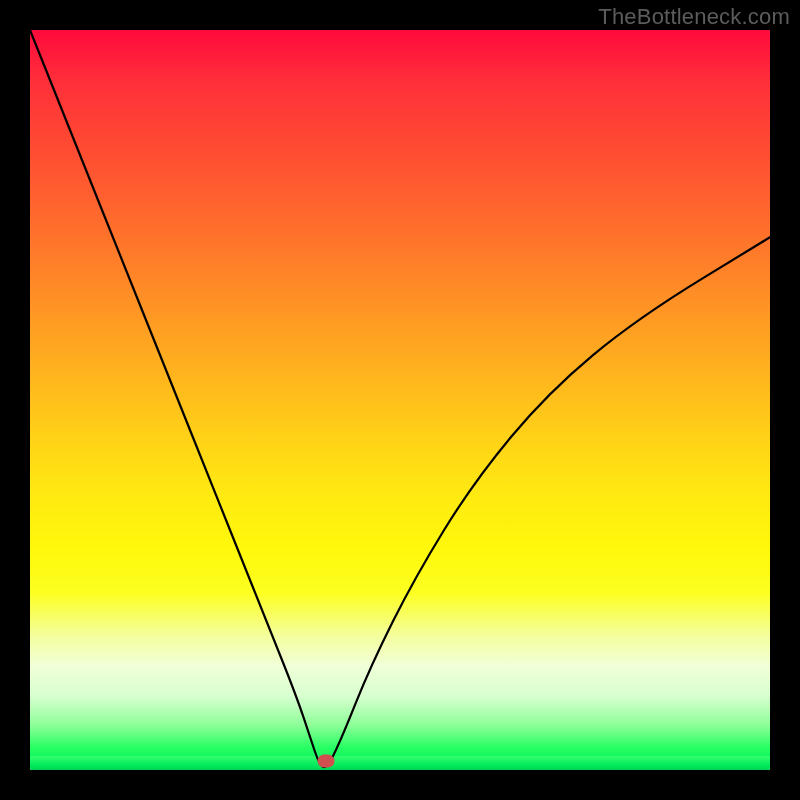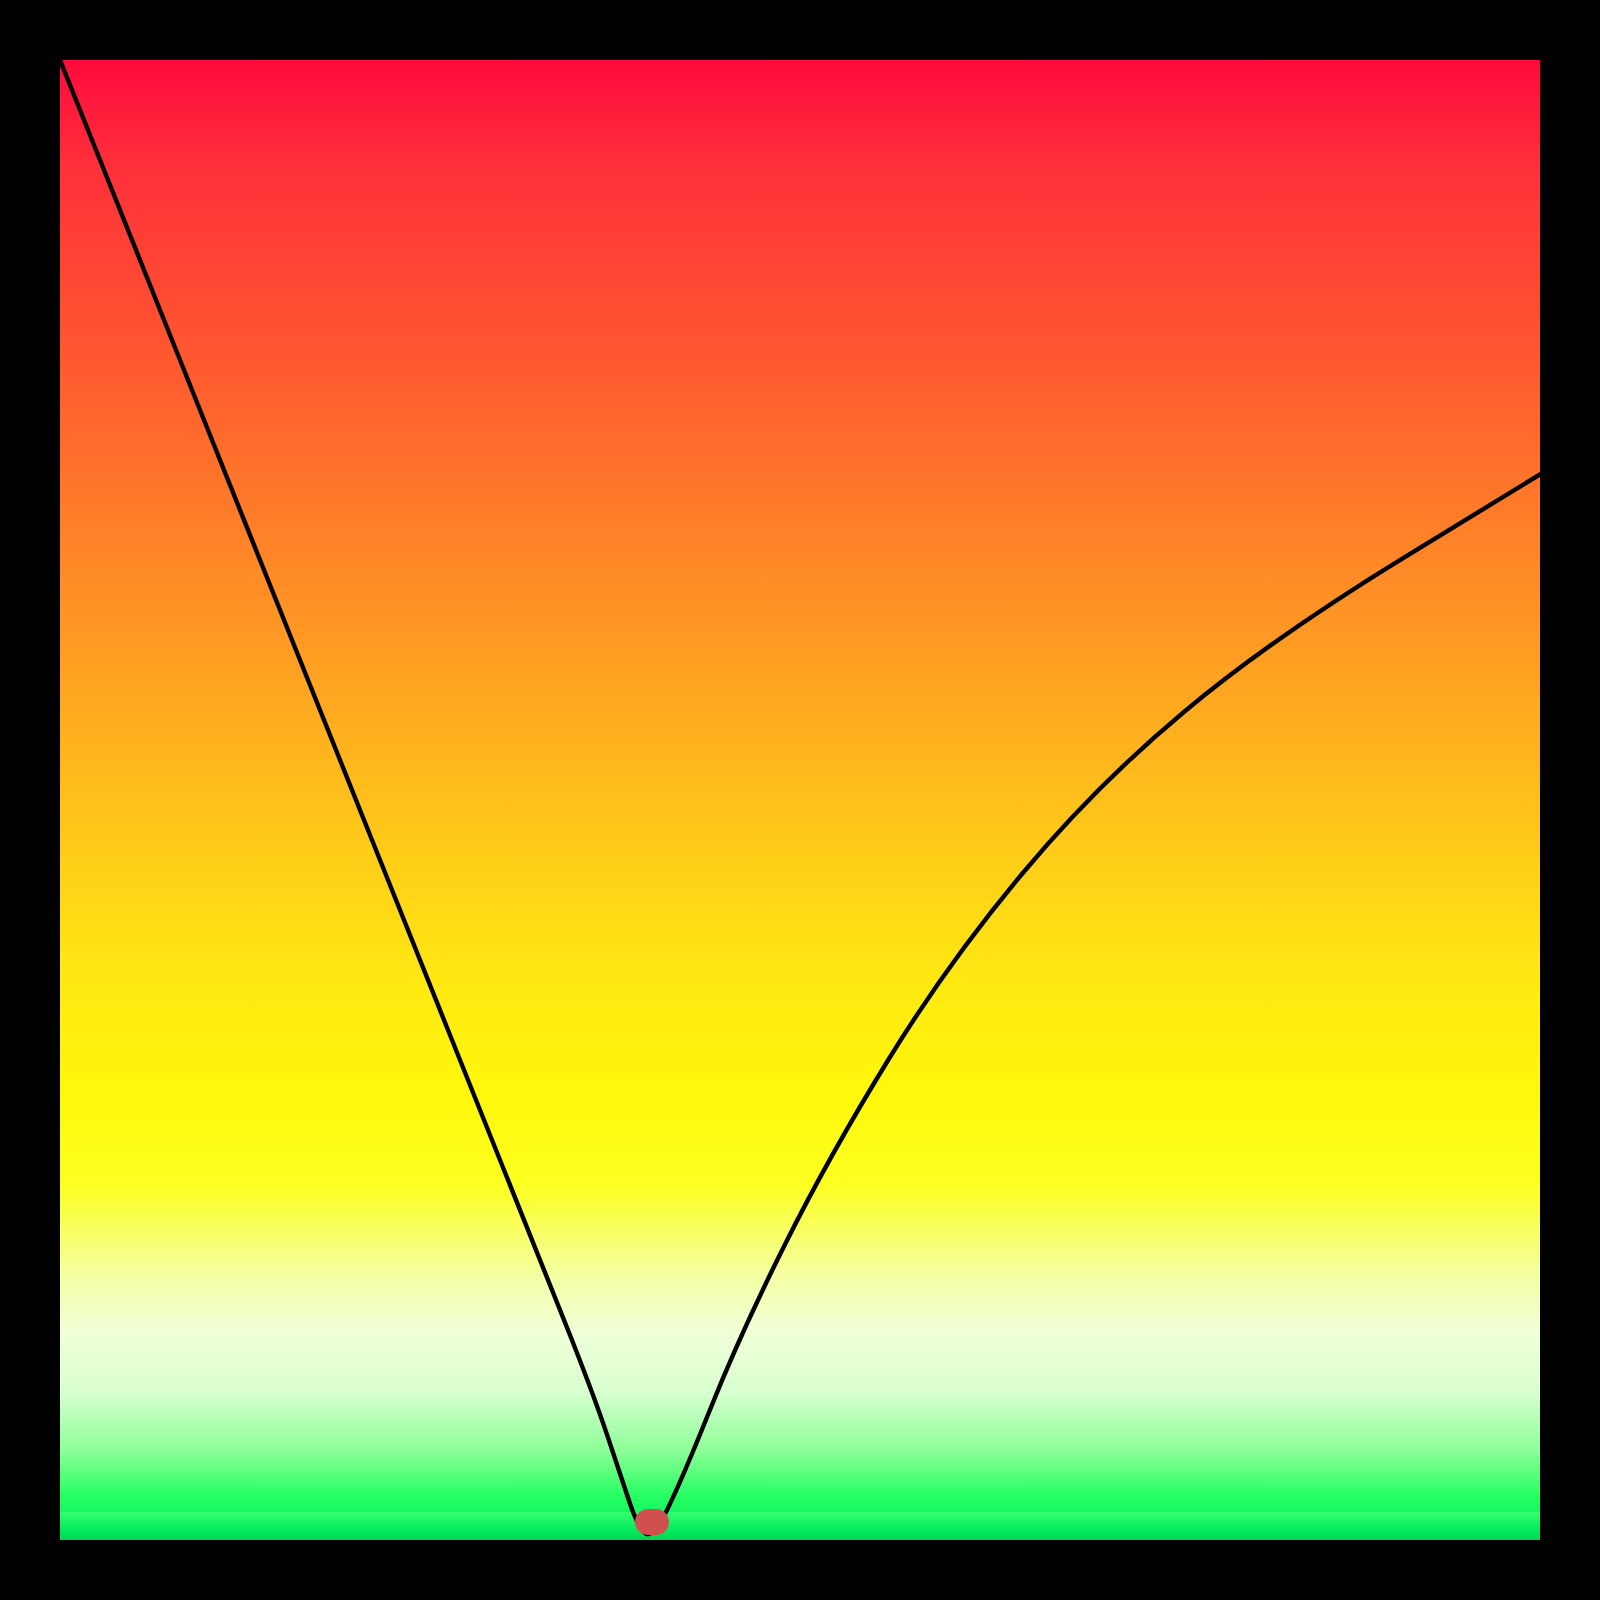--- a/index.html
+++ b/index.html
@@ -86,20 +86,21 @@
     border-radius: 7px;
     background: #cf504e;
     z-index: 4;
     transform: translate(-50%, -50%);
   }
 </style>
 </head>
 <body>
 
 <div class="frame">
+  <div class="watermark">TheBottleneck.com</div>
   <div class="plot-area">
     <div class="gradient-bg"></div>
     <div class="green-band"></div>
     <svg class="curve" viewBox="0 0 740 740" preserveAspectRatio="none">
       <path id="curve-path" d="M 0.0 0.0 Q 0.0 0.0 14.8 37.0 Q 29.6 74.0 44.4 111.0 Q 59.2 148.0 74.0 185.0 Q 88.8 222.0 103.6 259.0 Q 118.4 296.0 133.2 333.0 Q 148.0 370.0 162.8 407.0 Q 177.6 444.0 192.4 481.0 Q 207.2 518.0 222.0 555.0 Q 236.8 592.0 251.6 629.0 Q 266.4 666.0 273.8 688.2 Q 281.2 710.4 284.9 721.5 Q 288.6 732.6 292.3 736.3 Q 296.0 740.0 303.4 725.2 Q 310.8 710.4 325.6 673.4 Q 340.4 636.4 362.6 592.0 Q 384.8 547.6 414.4 499.5 Q 444.0 451.4 481.0 407.0 Q 518.0 362.6 562.4 325.6 Q 606.8 288.6 673.4 247.9 T 740.0 207.2"></path>
     </svg>
     <div class="marker" id="marker" style="left: 296px; top: 731.12px; background: rgb(207, 80, 78);"></div>
   </div>
 </div>
 

